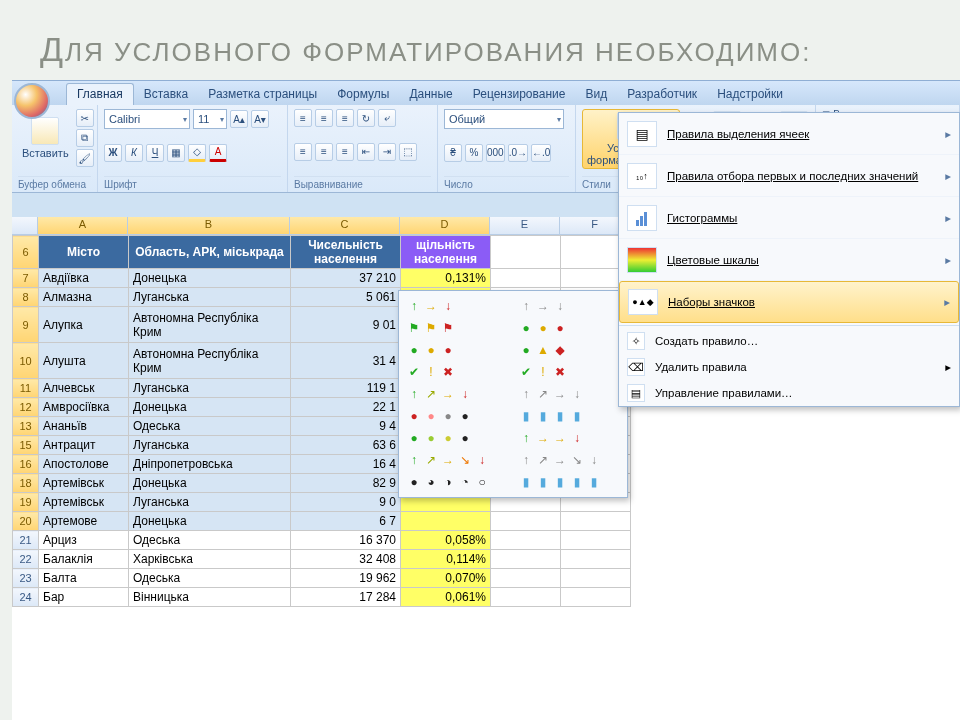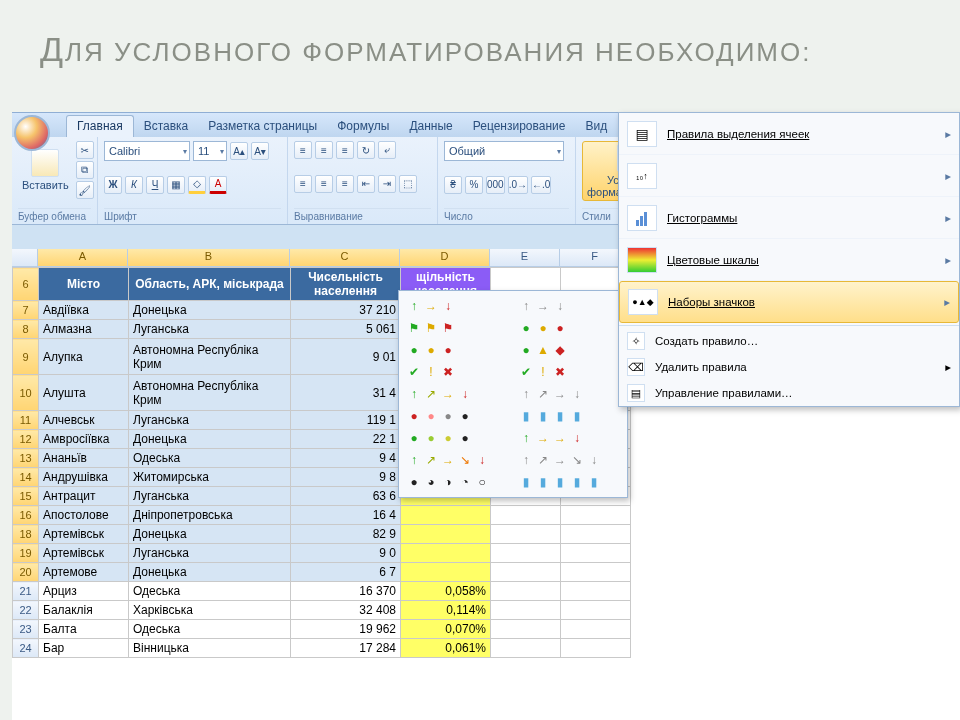--- a/index.html
+++ b/index.html
@@ -1,20 +1,20 @@
 <!DOCTYPE html>
 <html><head>
 <meta charset="utf-8">
 <style>
   * { box-sizing: border-box; margin: 0; padding: 0; font-family: "Segoe UI", Tahoma, sans-serif; }
   body { background: #eef2ee; width: 960px; height: 720px; overflow: hidden; position: relative; }
   .page-title { font-family: Georgia, serif; font-size: 26px; color: #8a8f86; letter-spacing: 2px; padding: 30px 0 10px 40px; font-variant: small-caps; }
   .page-title .drop { font-size: 34px; }
 
-  .excel-frame { position: absolute; left: 12px; top: 80px; right: 0; bottom: 0; background: #cfe2f3; border-top: 1px solid #8faed4; margin-top: 32px; }
+  .excel-frame { position: absolute; left: 12px; top: 80px; right: 0; bottom: 0; background: #cfe2f3; border-top: 1px solid #8faed4; }
   .office-btn { position: absolute; left: 2px; top: 2px; width: 36px; height: 36px; border-radius: 50%; background: radial-gradient(circle at 30% 30%, #fff, #f6c36b 35%, #d66 70%, #2a6db0 100%); border: 2px solid #9cb7d6; z-index: 5; }
 
   
   .tabs { display: flex; align-items: flex-end; height: 24px; padding-left: 54px; background: linear-gradient(#d6e7fb,#bfd6ef); font-size: 12px; }
   .tab { padding: 3px 10px 4px; color: #2b4f7d; cursor: default; }
   .tab.active { background: #eaf2fc; border: 1px solid #9cb7d6; border-bottom: none; border-radius: 3px 3px 0 0; color: #1b3a63; }
 
   
   .ribbon { display: flex; background: linear-gradient(#eaf2fc,#dae9f9); border-bottom: 1px solid #9cb7d6; height: 88px; font-size: 11px; color: #2b4f7d; }
   .grp { border-right: 1px solid #c4d7ee; padding: 4px 6px 2px; display: flex; flex-direction: column; justify-content: space-between; }
@@ -270,29 +270,20 @@
           <tr>
             <td class="rown sel" style="height:18px">13</td>
             <td class="c-a sel">Ананьїв</td>
             <td class="c-b sel">Одеська</td>
             <td class="c-c sel">9 4</td>
             <td class="c-d"></td>
             <td class="c-e"></td>
             <td class="c-f"></td>
           </tr>
           <tr>
-            <td class="rown sel" style="height:18px">14</td>
-            <td class="c-a sel">Андрушівка</td>
-            <td class="c-b sel">Житомирська</td>
-            <td class="c-c sel">9 8</td>
-            <td class="c-d"></td>
-            <td class="c-e"></td>
-            <td class="c-f"></td>
-          </tr>
-          <tr>
             <td class="rown sel" style="height:18px">15</td>
             <td class="c-a sel">Антрацит</td>
             <td class="c-b sel">Луганська</td>
             <td class="c-c sel">63 6</td>
             <td class="c-d"></td>
             <td class="c-e"></td>
             <td class="c-f"></td>
           </tr>
           <tr>
             <td class="rown sel" style="height:18px">16</td>
@@ -372,20 +363,21 @@
 </div>
 
 <div class="cf-menu">
   <div class="cf-item">
     <div class="ci">▤</div>
     <span style="text-decoration:underline">Правила выделения ячеек</span>
       <span class="arrow">▸</span>
   </div>
   <div class="cf-item">
     <div class="ci" style="font-size:9px">₁₀↑</div>
+    <span style="text-decoration:underline">Правила отбора первых и последних значений</span>
       <span class="arrow">▸</span>
   </div>
   <div class="cf-item">
     <div class="ci">
         <span class="bars"><span style="height:6px"></span><span style="height:10px"></span><span style="height:14px"></span></span>
       </div>
     <span style="text-decoration:underline">Гистограммы</span>
       <span class="arrow">▸</span>
   </div>
   <div class="cf-item">

